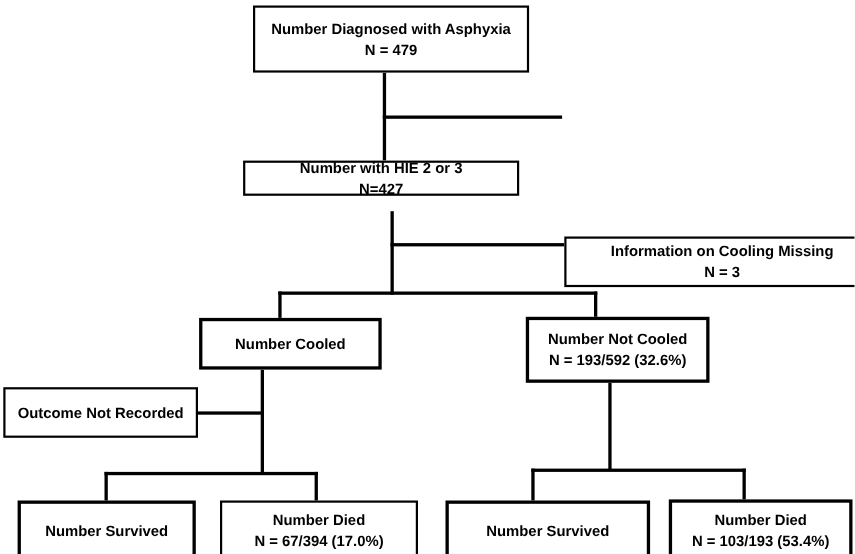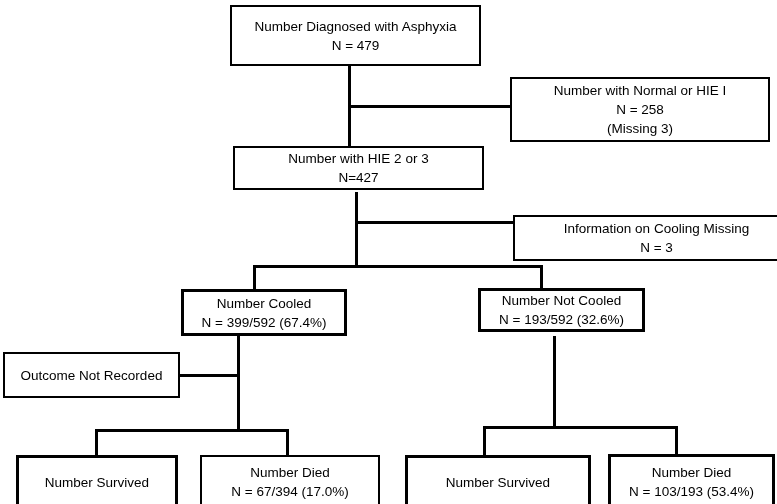--- a/index.html
+++ b/index.html
@@ -14,21 +14,21 @@
     position:absolute;
     box-sizing:border-box;
     border:2px solid #000000;
     background:#ffffff;
     display:flex;
     flex-direction:column;
     justify-content:center;
     align-items:center;
     text-align:center;
     color:#000000;
-    font-weight:normal;
+    font-weight:bold;
     font-size:13.5px;
     line-height:19px;
     z-index:2;
   }
   .box.thick{border-width:3px;}
   .bline{white-space:nowrap;}
   .vline,.hline{
     position:absolute;
     background:#000000;
     z-index:1;
@@ -61,42 +61,36 @@
   <div class="vline" style="left:553px;top:336px;height:92px"></div>
   <div class="hline" style="left:483px;top:426px;width:195px"></div>
   <div class="vline" style="left:483px;top:426px;height:30px"></div>
   <div class="vline" style="left:675px;top:426px;height:29px"></div>
 
   <div class="box" style="left:230px;top:5px;width:251px;height:61px">
     <div class="bline">Number Diagnosed with Asphyxia</div>
     <div class="bline">N = 479</div>
   </div>
 
-  <div class="box" style="left:510px;top:77px;width:260px;height:65px">
-    <div class="bline">Number with Normal or HIE I</div>
-    <div class="bline">N = 258</div>
-    <div class="bline">(Missing 3)</div>
-  </div>
 
-  <div class="box" style="left:233px;top:146px;width:251px;height:44px">
+  <div class="box" style="left:221px;top:146px;width:251px;height:32px">
     <div class="bline">Number with HIE 2 or 3</div>
     <div class="bline">N=427</div>
   </div>
 
   <div class="box" style="left:513px;top:215px;width:287px;height:46px">
     <div class="bline">Information on Cooling Missing</div>
     <div class="bline">N = 3</div>
   </div>
 
   <div class="box thick" style="left:181px;top:289px;width:166px;height:47px">
     <div class="bline">Number Cooled</div>
-    <div class="bline">N = 399/592 (67.4%)</div>
   </div>
 
-  <div class="box thick" style="left:478px;top:288px;width:167px;height:44px">
+  <div class="box thick" style="left:478px;top:288px;width:167px;height:60px">
     <div class="bline">Number Not Cooled</div>
     <div class="bline">N = 193/592 (32.6%)</div>
   </div>
 
   <div class="box" style="left:3px;top:352px;width:177px;height:46px">
     <div class="bline">Outcome Not Recorded</div>
   </div>
 
   <div class="box thick" style="left:16px;top:455px;width:162px;height:54px">
     <div class="bline">Number Survived</div>

